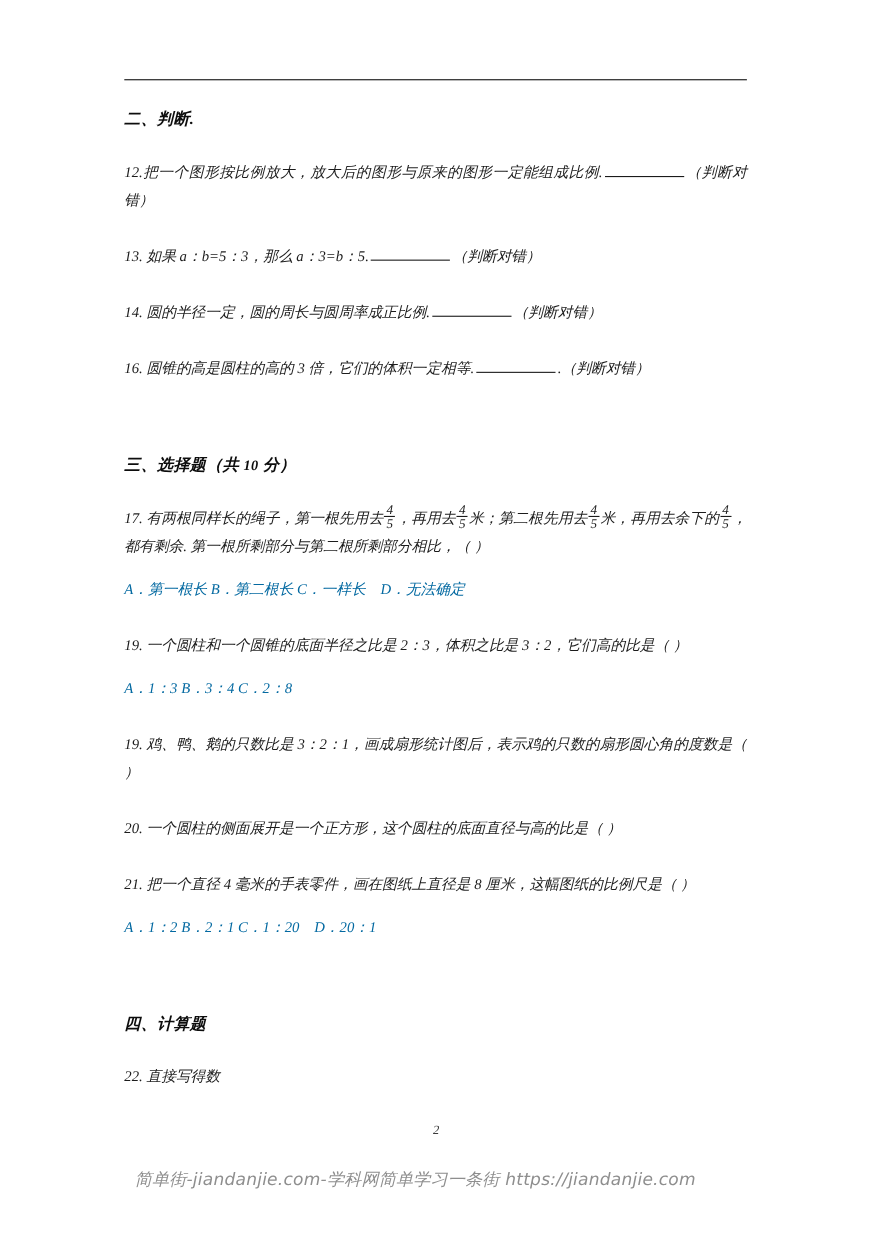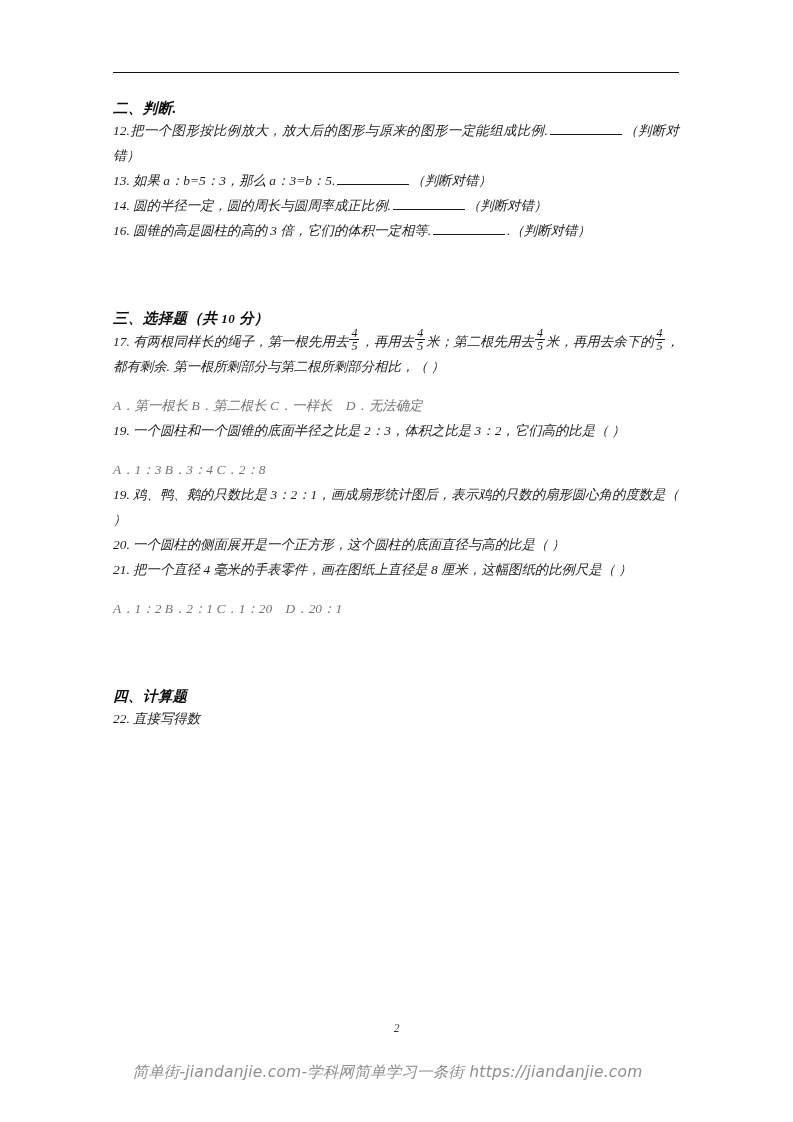--- a/index.html
+++ b/index.html
@@ -41,29 +41,29 @@
     letter-spacing: 0.4px;
     margin: 26px 0 0 0;
     color: #0d0d0d;
   }
   .sec-head .small {
     font-size: 13px;
   }
   .q {
     font-size: 13.4px;
     line-height: 25px;
-    margin: 0 0 0 0;
+    margin: 26px 0 0 0;
     text-align: justify;
     color: #1c1c1c;
   }
   .opts {
     font-size: 13.4px;
     line-height: 24px;
     margin: 15px 0 0 0;
-    color: #737373;
+    color: #0369a1;
     white-space: pre-wrap;
   }
   .blank {
     display: inline-block;
     min-width: 72px;
     border-bottom: 1.3px solid #1a1a1a;
     height: 13px;
     margin: 0 2px;
     vertical-align: baseline;
   }
@@ -93,21 +93,21 @@
     left: 0;
     width: 793px;
     text-align: center;
     font-size: 11.5px;
     color: #3a3a3a;
     font-family: "Liberation Serif", serif;
   }
   .footer {
     position: absolute;
     top: 1062px;
-    left: 16px;
+    left: 6px;
     width: 743px;
     text-align: center;
     font-size: 15.5px;
     color: #8e8e8e;
     font-family: "DejaVu Sans", "Liberation Sans", sans-serif;
     letter-spacing: 0.2px;
   }
   .paren { letter-spacing: 0; }
 </style>
 </head>

